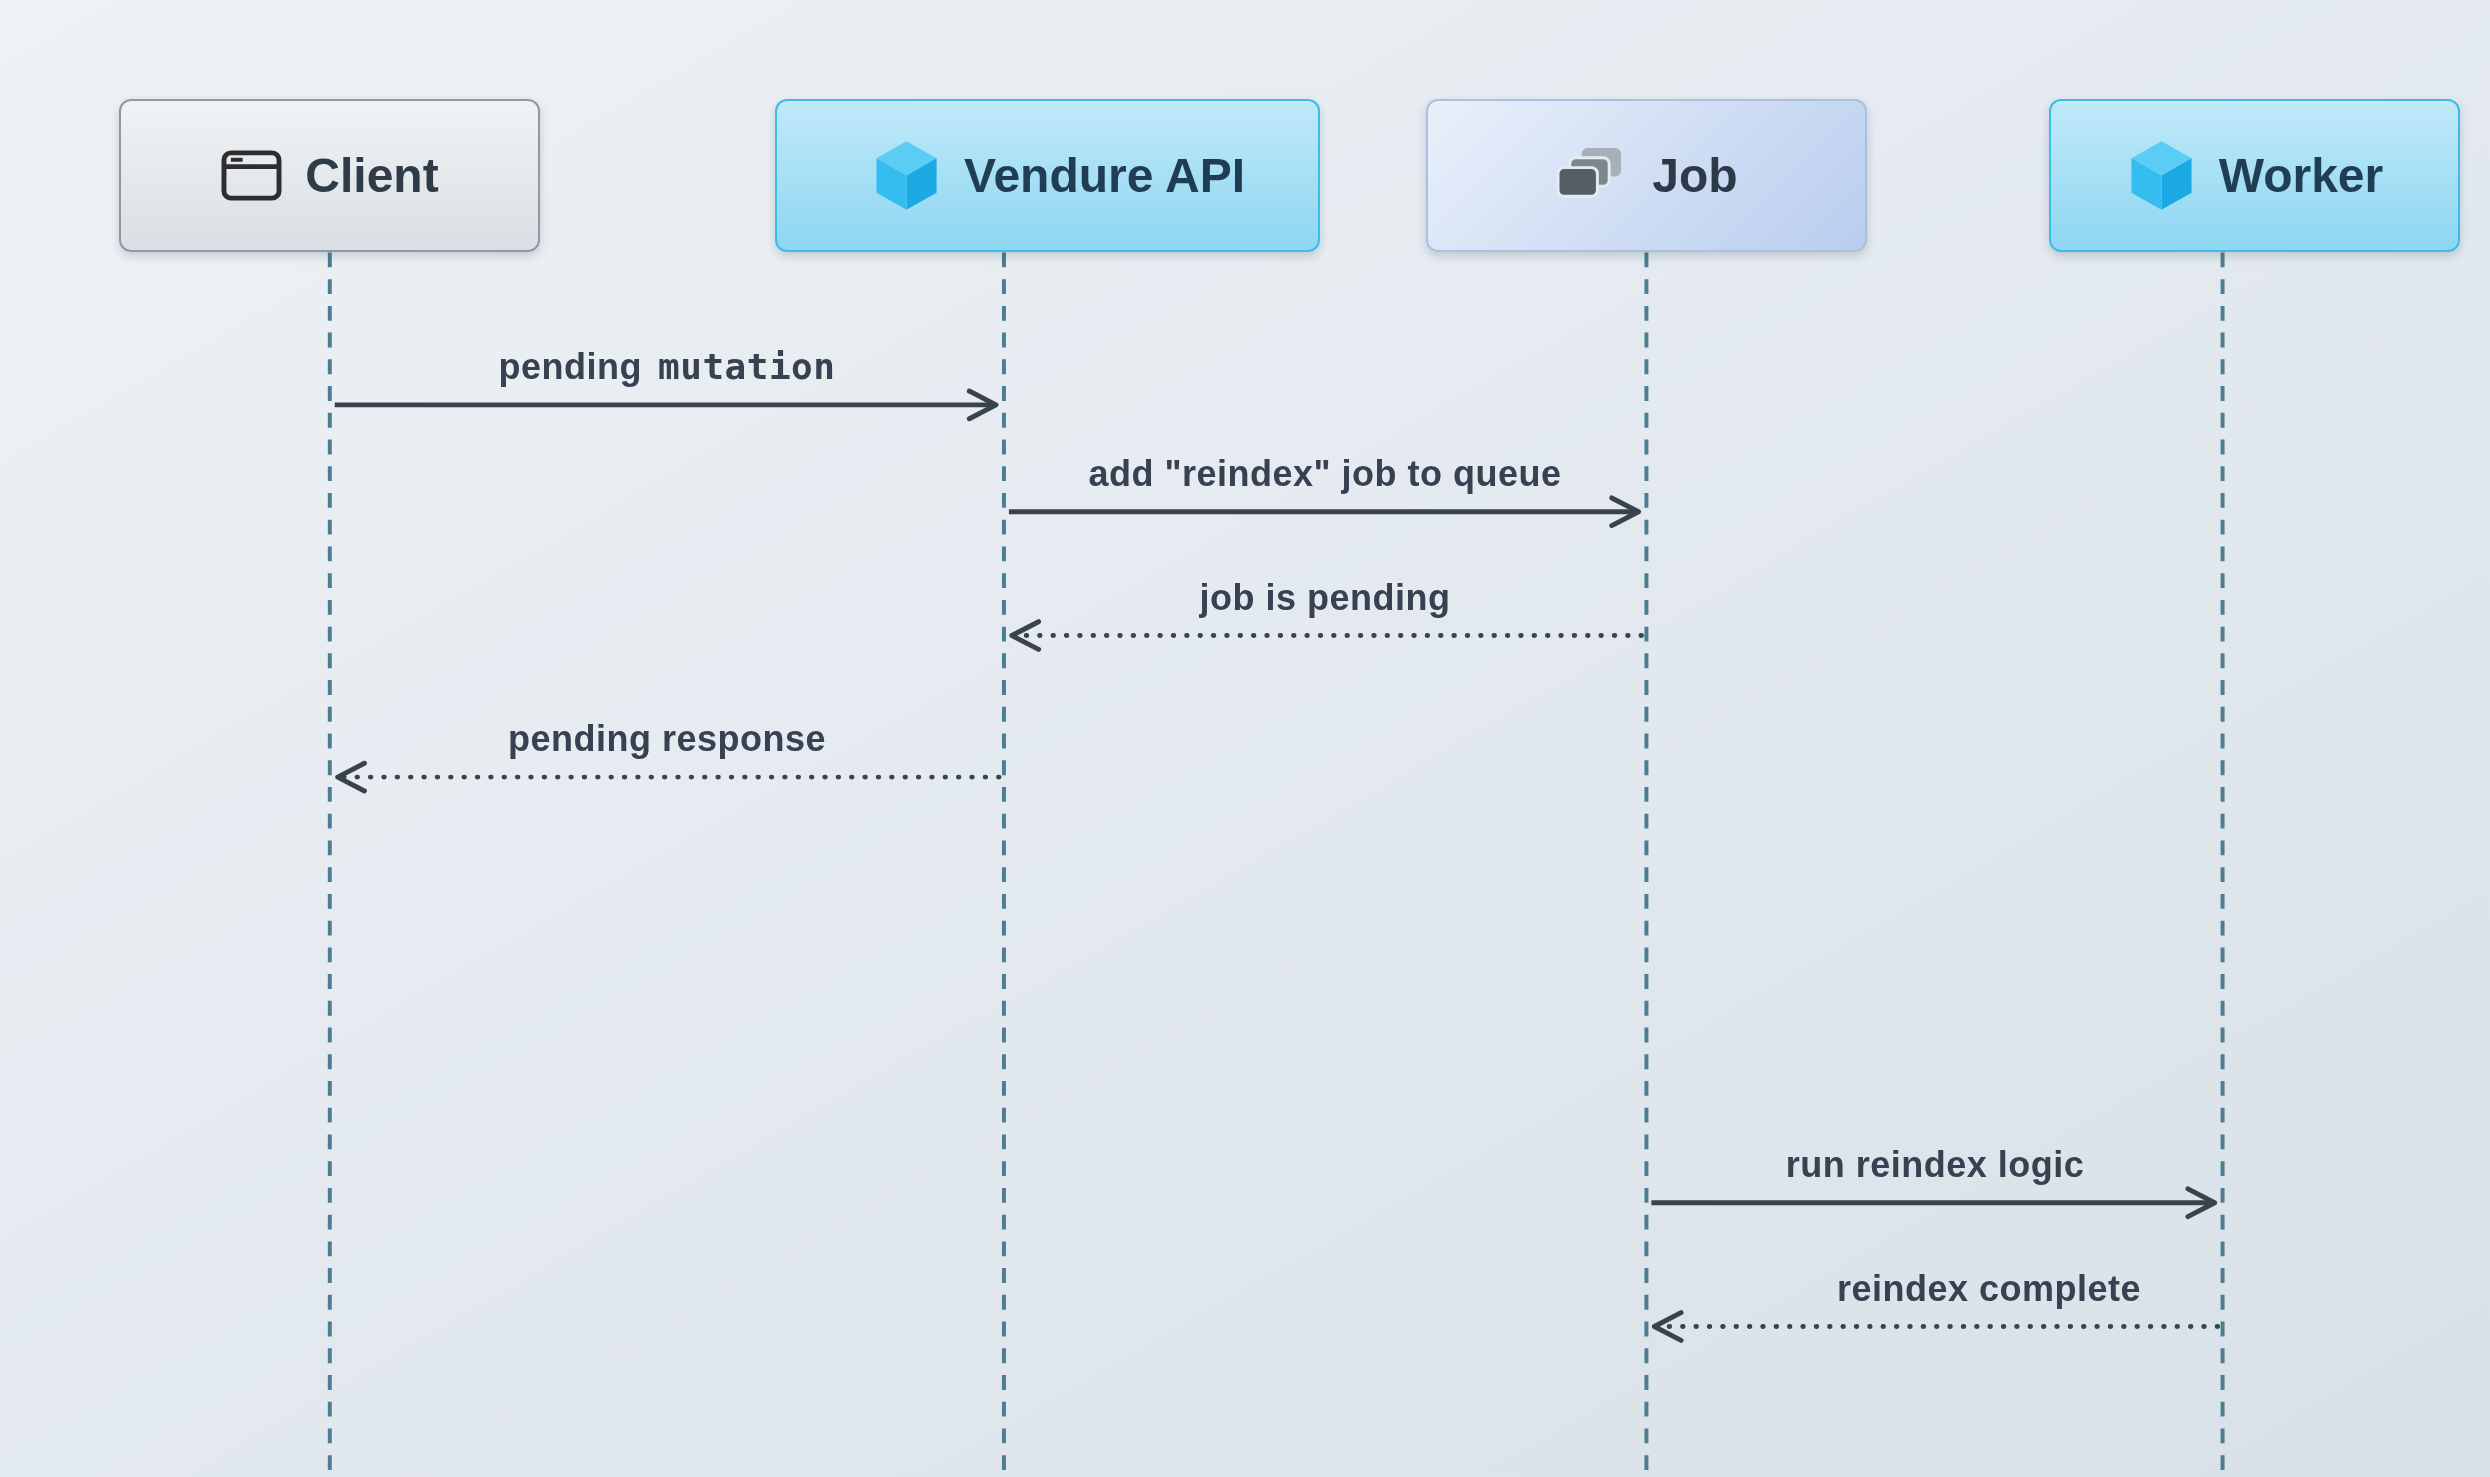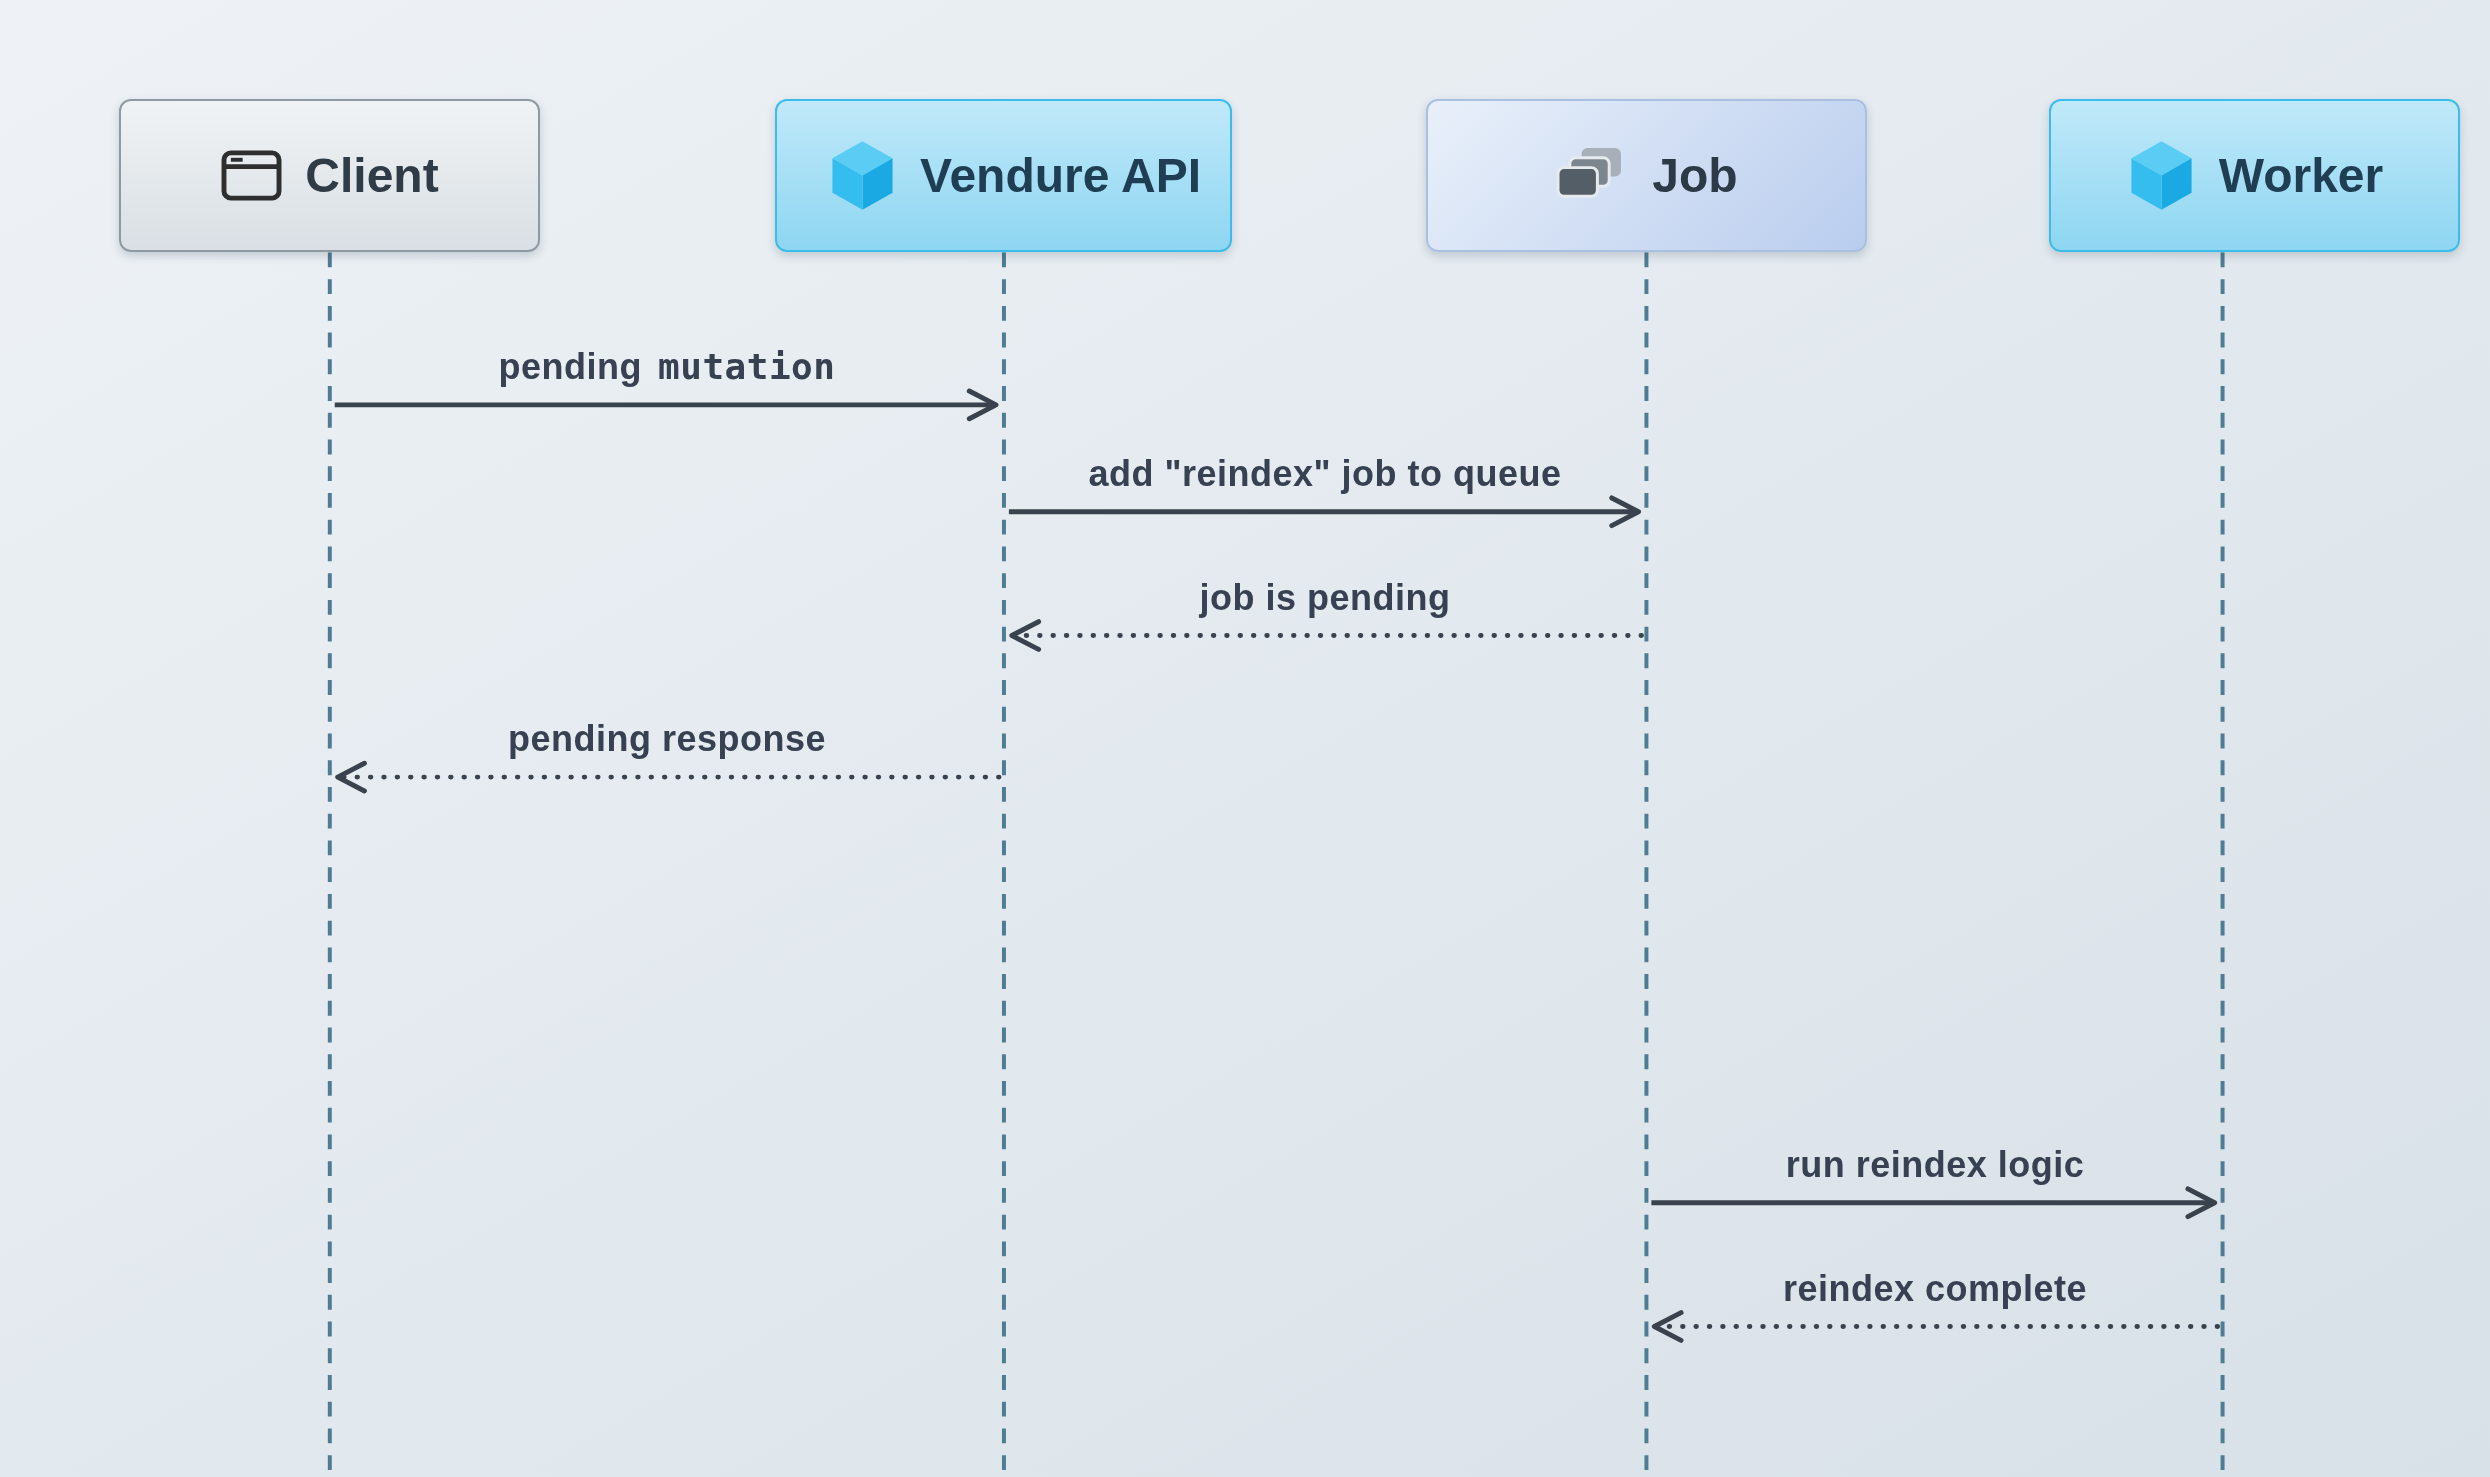--- a/index.html
+++ b/index.html
@@ -130,21 +130,21 @@
       <div class="actor gray" style="left: 119px; width: 421px;">
         <span class="icon-wrap">
           <svg width="63" height="57" viewBox="0 0 64 58">
             <rect x="4" y="6" width="56" height="46" rx="7" fill="none" stroke="#2e2e2e" stroke-width="5"></rect>
             <line x1="4" y1="20" x2="60" y2="20" stroke="#2e2e2e" stroke-width="5"></line>
             <line x1="11" y1="13" x2="23" y2="13" stroke="#2e2e2e" stroke-width="4"></line>
           </svg>
         </span>
         <span>Client</span>
       </div>
-      <div class="actor cyan" style="left: 775px; width: 457px; padding-left: 21px;">
+      <div class="actor cyan" style="left: 775px; width: 545px; padding-left: 21px;">
         <span class="icon-wrap">
           <svg width="71" height="73" viewBox="0 0 32 34">
             <polygon points="16,1 30,9 16,17 2,9" fill="#5bcdf5"></polygon>
             <polygon points="30,9 30,25 16,33 16,17" fill="#1aa9e3"></polygon>
             <polygon points="2,9 16,17 16,33 2,25" fill="#36bdf0"></polygon>
           </svg>
         </span>
         <span>Vendure API</span>
       </div>
       <div class="actor blue" style="left: 1426px; width: 441px;">
@@ -167,16 +167,16 @@
         </span>
         <span>Worker</span>
       </div>
     </div>
   <div id="messages-layer">
       <div class="msg-label" style="left: 667px; top: 388px;"><span>pending</span><span class="msg-code">mutation</span></div>
       <div class="msg-label" style="left: 1325px; top: 495px;"><span>add "reindex" job to queue</span></div>
       <div class="msg-label" style="left: 1325px; top: 619px;"><span>job is pending</span></div>
       <div class="msg-label" style="left: 667px; top: 760px;"><span>pending response</span></div>
       <div class="msg-label" style="left: 1935px; top: 1186px;"><span>run reindex logic</span></div>
-      <div class="msg-label" style="left: 1935px; top: 1310px;"><span>reindex complete</span></div>
+      <div class="msg-label" style="left: 1989px; top: 1310px;"><span>reindex complete</span></div>
     </div>
 </div>
 
 
 </body></html>

